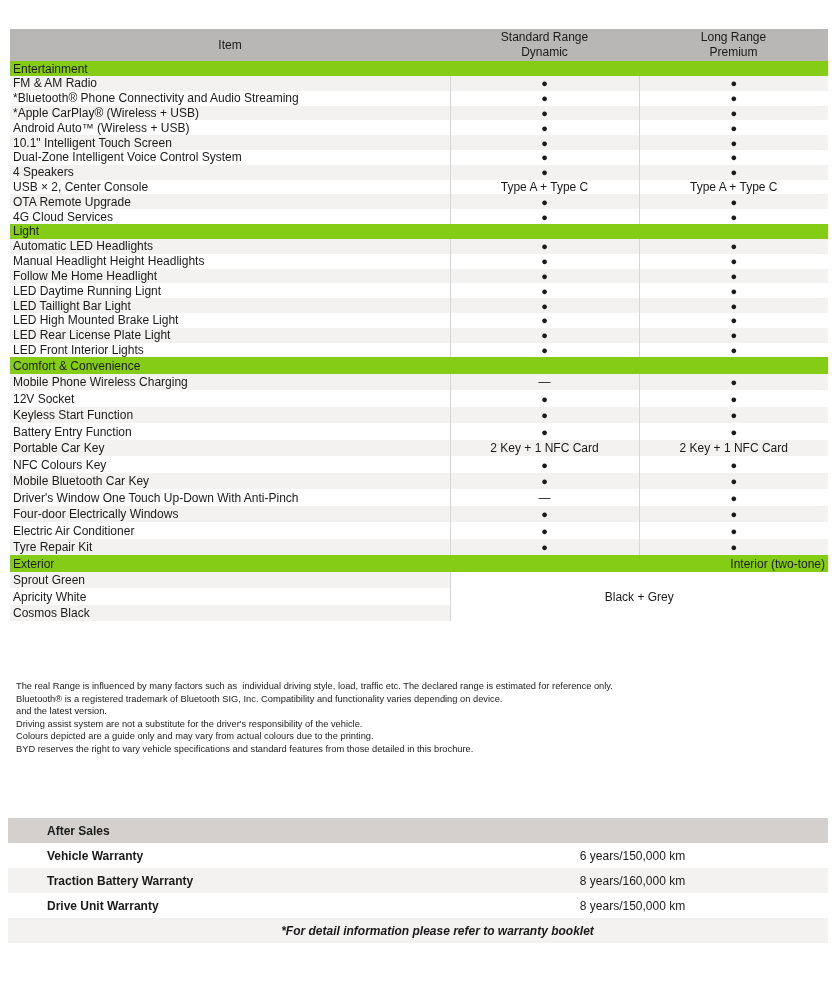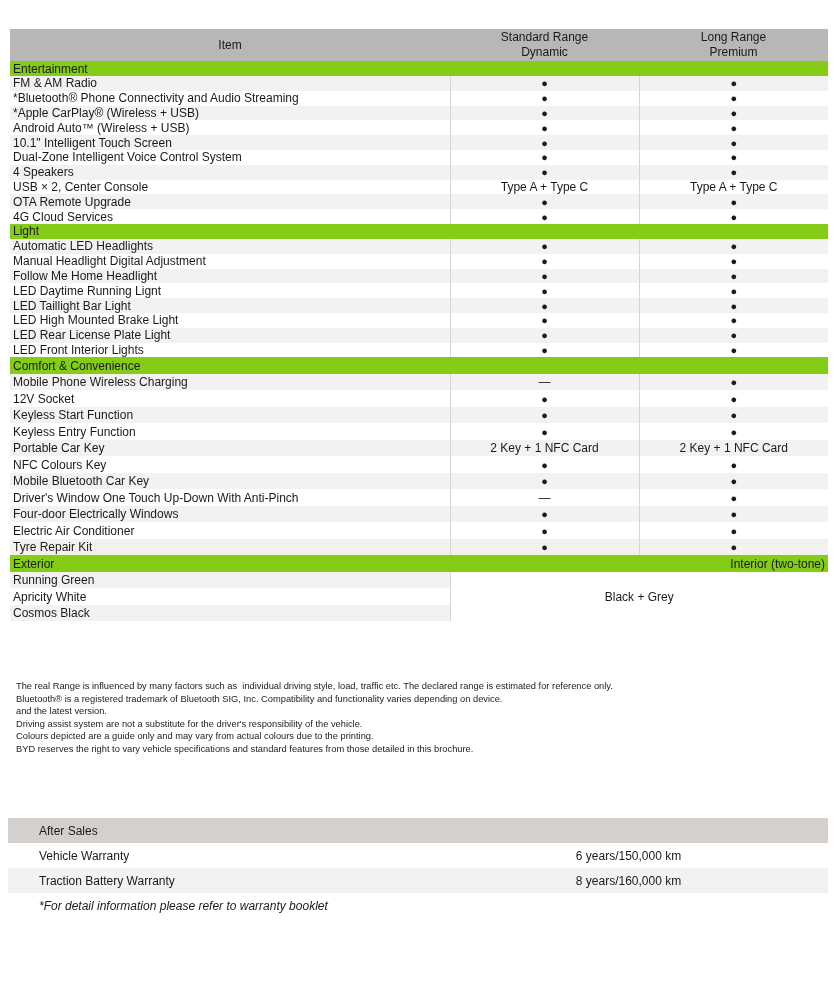--- a/index.html
+++ b/index.html
@@ -16,23 +16,23 @@
   .spec tr.row:nth-child(odd) td { background:#ffffff; }
   .comfort td { height:16.5px !important; }
   .dot { font-size:11px; }
   .ext td.v { text-align:center; border-left:1px solid #d6d6d6; background:#ffffff !important; }
   .notes { position:absolute; left:16px; top:680px; width:800px; font-size:9.3px; line-height:12.6px; color:#222; }
   .notes div { white-space:pre-wrap; }
   .after { position:absolute; left:8px; top:818px; width:820px; border-collapse:collapse; font-size:12px; }
   .after td { height:25px; padding:0; }
   .after tr.head td { background:#d3d0ce; }
   .after tr:nth-child(odd):not(.head) td { background:#f3f2f1; }
-  .after td.lbl { padding-left:31px; width:420px; }
+  .after td.lbl { padding-left:39px; width:420px;font-weight:bold; }
   .after td.val { text-align:center; padding-right:30px; }
-  .after .foot { font-style:italic; }
+  .after .foot { font-style:italic;text-align:center; }
 </style>
 </head>
 <body>
 
 <table class="spec">
   <colgroup>
       <col class="c1">
       <col class="c2">
       <col class="c3">
     </colgroup>
@@ -107,21 +107,21 @@
   <tbody id="light-body">
     <tr class="sec">
         <td colspan="3">Light</td>
       </tr>
   <tr class="row">
         <td>Automatic LED Headlights</td>
         <td class="v dot">●</td>
         <td class="v dot">●</td>
       </tr>
       <tr class="row">
-        <td>Manual Headlight Digital Adjustment</td>
+        <td>Manual Headlight Height Headlights</td>
         <td class="v dot">●</td>
         <td class="v dot">●</td>
       </tr>
       <tr class="row">
         <td>Follow Me Home Headlight</td>
         <td class="v dot">●</td>
         <td class="v dot">●</td>
       </tr>
       <tr class="row">
         <td>LED Daytime Running Lignt</td>
@@ -162,21 +162,21 @@
         <td>12V Socket</td>
         <td class="v dot">●</td>
         <td class="v dot">●</td>
       </tr>
       <tr class="row">
         <td>Keyless Start Function</td>
         <td class="v dot">●</td>
         <td class="v dot">●</td>
       </tr>
       <tr class="row">
-        <td>Keyless Entry Function</td>
+        <td>Battery Entry Function</td>
         <td class="v dot">●</td>
         <td class="v dot">●</td>
       </tr>
       <tr class="row">
         <td>Portable Car Key</td>
         <td class="v">2 Key + 1 NFC Card</td>
         <td class="v">2 Key + 1 NFC Card</td>
       </tr>
       <tr class="row">
         <td>NFC Colours Key</td>
@@ -208,21 +208,21 @@
         <td class="v dot">●</td>
         <td class="v dot">●</td>
       </tr>
     </tbody>
   <tbody class="ext comfort">
     <tr class="sec">
       <td>Exterior</td>
       <td colspan="2" style="text-align:right">Interior (two-tone)</td>
     </tr>
     <tr class="row">
-      <td>Running Green</td>
+      <td>Sprout Green</td>
       <td class="v" rowspan="3" colspan="2">Black + Grey</td>
     </tr>
     <tr class="row">
       <td>Apricity White</td>
     </tr>
     <tr class="row">
       <td>Cosmos Black</td>
     </tr>
   </tbody>
 </table>
@@ -243,16 +243,20 @@
   </tr>
   <tr>
     <td class="lbl">Vehicle Warranty</td>
     <td class="val">6 years/150,000 km</td>
   </tr>
   <tr>
     <td class="lbl">Traction Battery Warranty</td>
     <td class="val">8 years/160,000 km</td>
   </tr>
   <tr>
+    <td class="lbl">Drive Unit Warranty</td>
+    <td class="val">8 years/150,000 km</td>
+  </tr>
+  <tr>
     <td class="lbl foot" colspan="2">*For detail information please refer to warranty booklet</td>
   </tr>
 </tbody>
   </table>
 
 </body></html>

